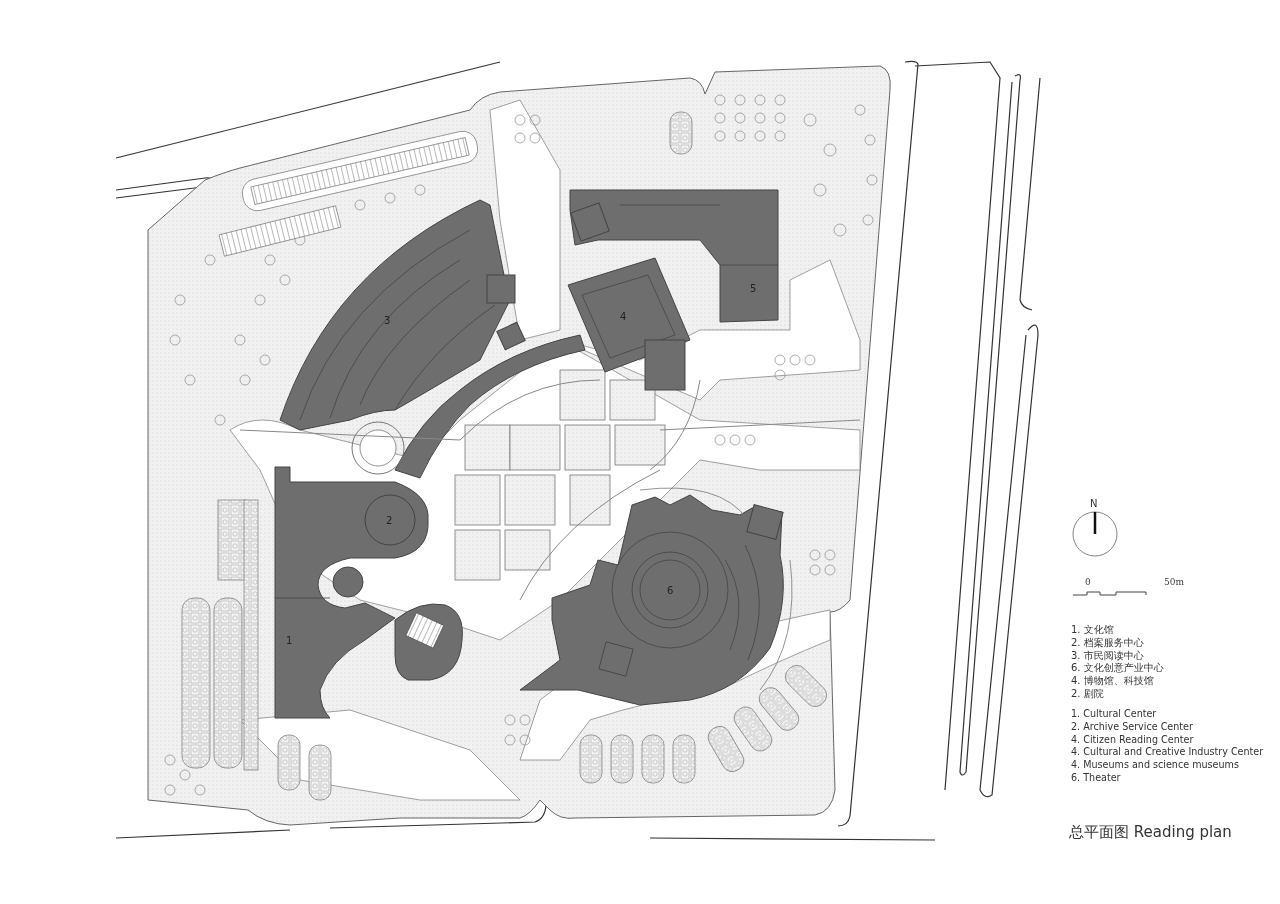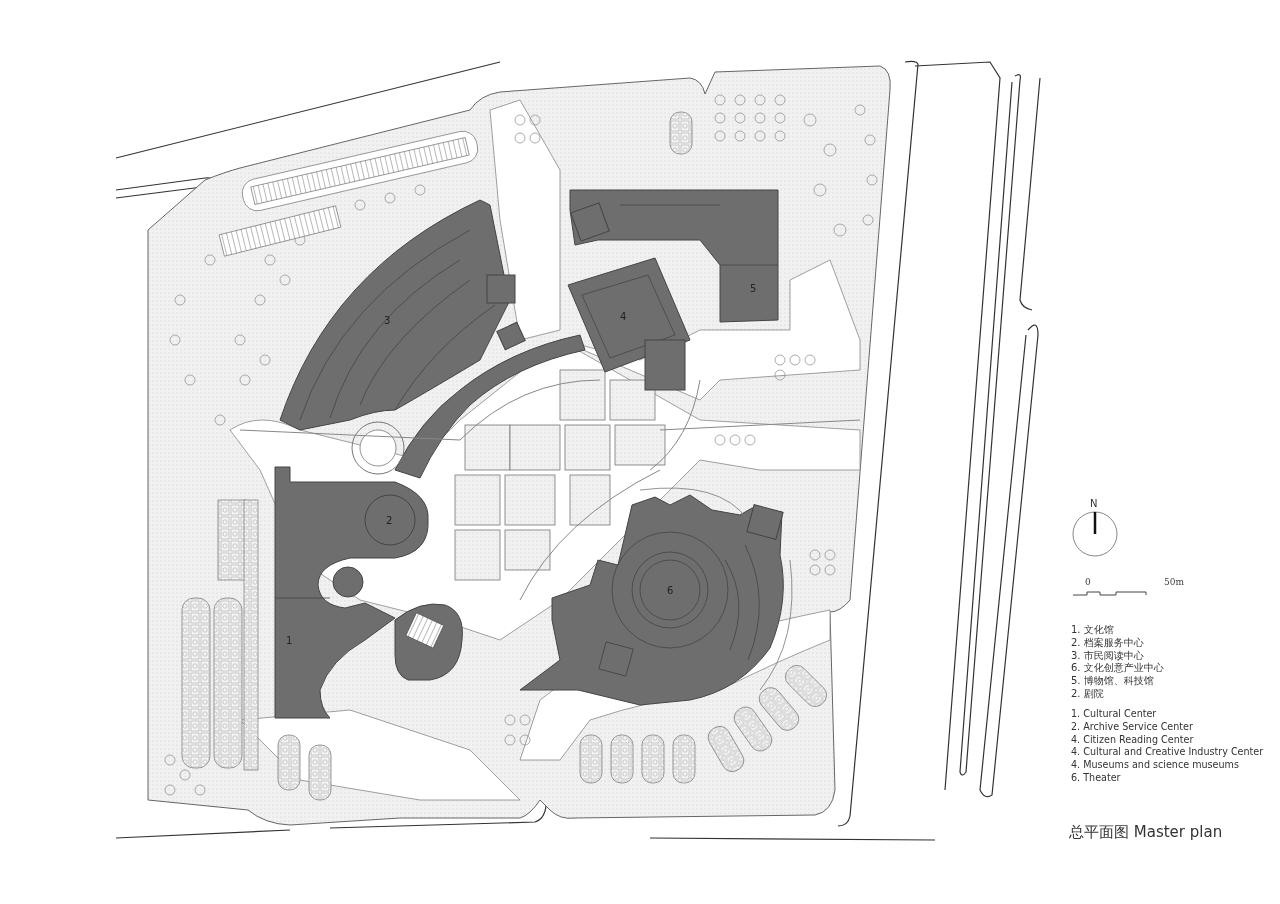--- a/index.html
+++ b/index.html
@@ -231,26 +231,26 @@
 
 <div class="north-label">N</div>
 <div class="scale-0">0</div>
 <div class="scale-50">50m</div>
 
 <div class="legend legend-cn">
   <div>1. 文化馆</div>
   <div>2. 档案服务中心</div>
   <div>3. 市民阅读中心</div>
   <div>6. 文化创意产业中心</div>
-  <div>5. 博物馆、科技馆</div>
+  <div>4. 博物馆、科技馆</div>
   <div>2. 剧院</div>
 </div>
 
 <div class="legend legend-en">
   <div>1. Cultural Center</div>
   <div>2. Archive Service Center</div>
   <div>4. Citizen Reading Center</div>
   <div>4. Cultural and Creative Industry Center</div>
   <div>4. Museums and science museums</div>
   <div>6. Theater</div>
 </div>
 
-<div class="title">总平面图 Master plan</div>
+<div class="title">总平面图 Reading plan</div>
 
 </body></html>

